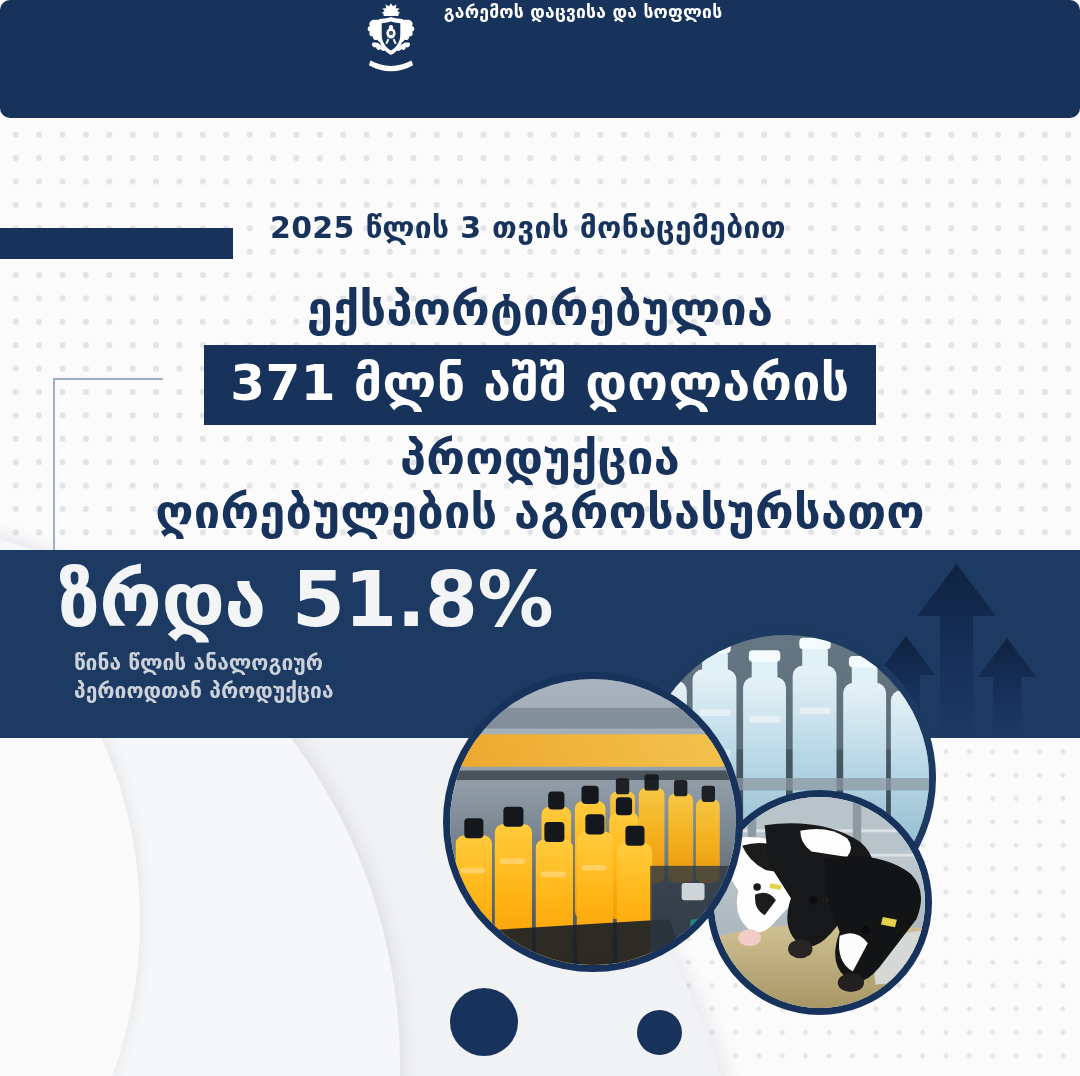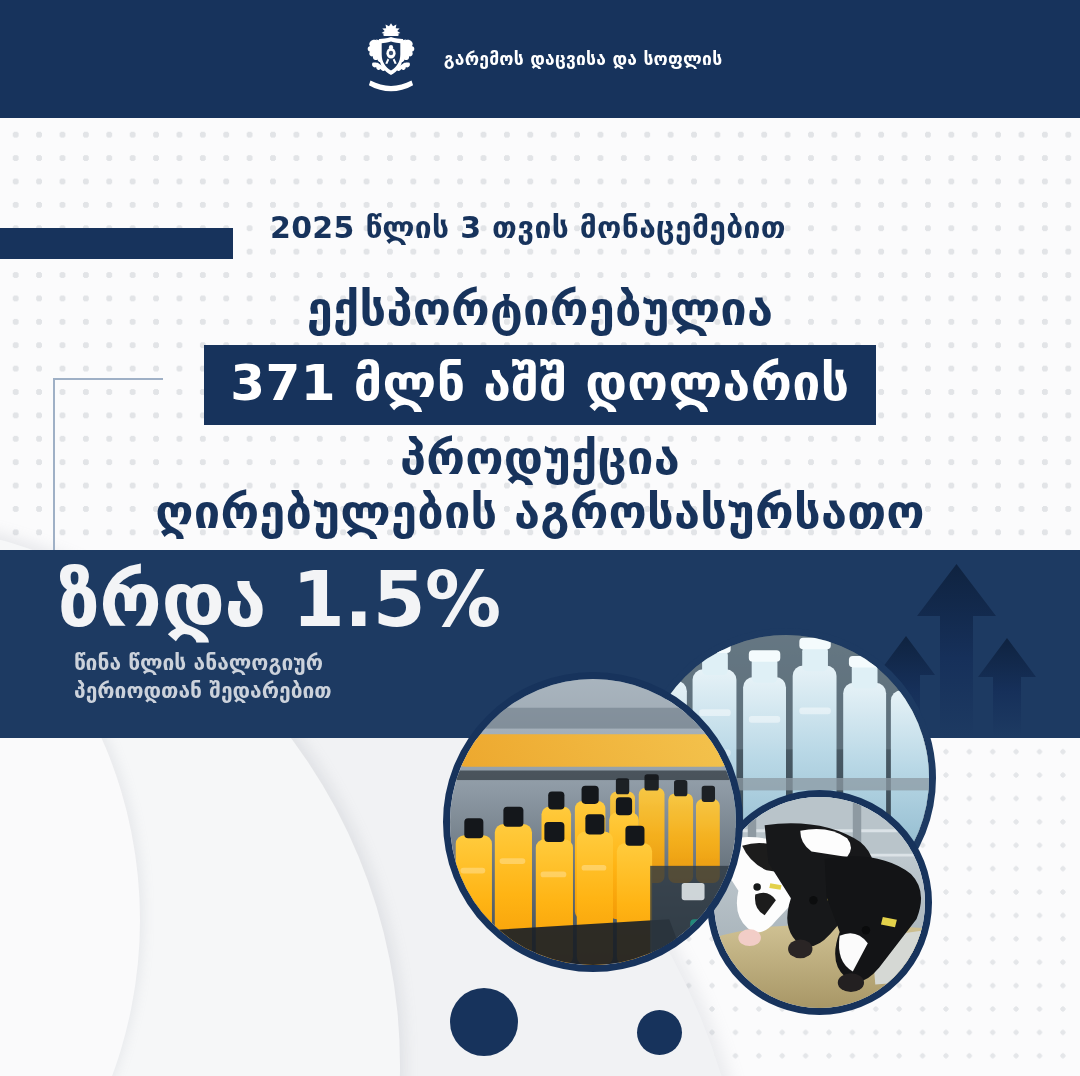--- a/index.html
+++ b/index.html
@@ -43,21 +43,21 @@
   .swoosh-c{
     left:-760px; top:470px; width:900px; height:900px;
     background:#fafafb;
     box-shadow:4px -4px 12px rgba(150,157,168,.14);
   }
 
   
   .header{
     position:absolute; left:0; top:0; width:1080px; height:118px;
     background:#17335C; z-index:20;
-    display:flex; align-items:center; justify-content:center; gap:20px;
+    display:flex; justify-content:center; gap:20px;border-radius:10px;
   }
   .crest{ width:66px; height:78px; flex:0 0 auto; }
   .ministry{ color:#ffffff; font-size:17.5px; font-weight:700; line-height:1.38; letter-spacing:.2px; }
 
   
   .accent-bar{
     position:absolute; left:0; top:228px; width:233px; height:31px;
     background:#17335C; z-index:6;
   }
   .eyebrow{
@@ -178,24 +178,24 @@
 
   <div class="headline">
     <div class="h-line">ექსპორტირებულია</div>
     <div class="h-highlight">371 მლნ აშშ დოლარის</div>
     <div class="h-line">პროდუქცია</div>
     <div class="h-line">ღირებულების აგროსასურსათო</div>
   </div>
 
   <div class="band">
     <div class="growth">
-      <div class="growth-main">ზრდა 1.5%</div>
+      <div class="growth-main">ზრდა 51.8%</div>
       <div class="growth-sub">
         <div>წინა წლის ანალოგიურ</div>
-        <div>პერიოდთან შედარებით</div>
+        <div>პერიოდთან პროდუქცია</div>
       </div>
     </div>
     <span class="arrows">
       <svg viewBox="0 0 175 178" xmlns="http://www.w3.org/2000/svg">
         <defs>
           <linearGradient id="ag" x1="0" y1="0" x2="0" y2="1">
             <stop offset="0" stop-color="#0f2340"></stop>
             <stop offset="0.55" stop-color="#16305a"></stop>
             <stop offset="1" stop-color="#1d3A62"></stop>
           </linearGradient>

